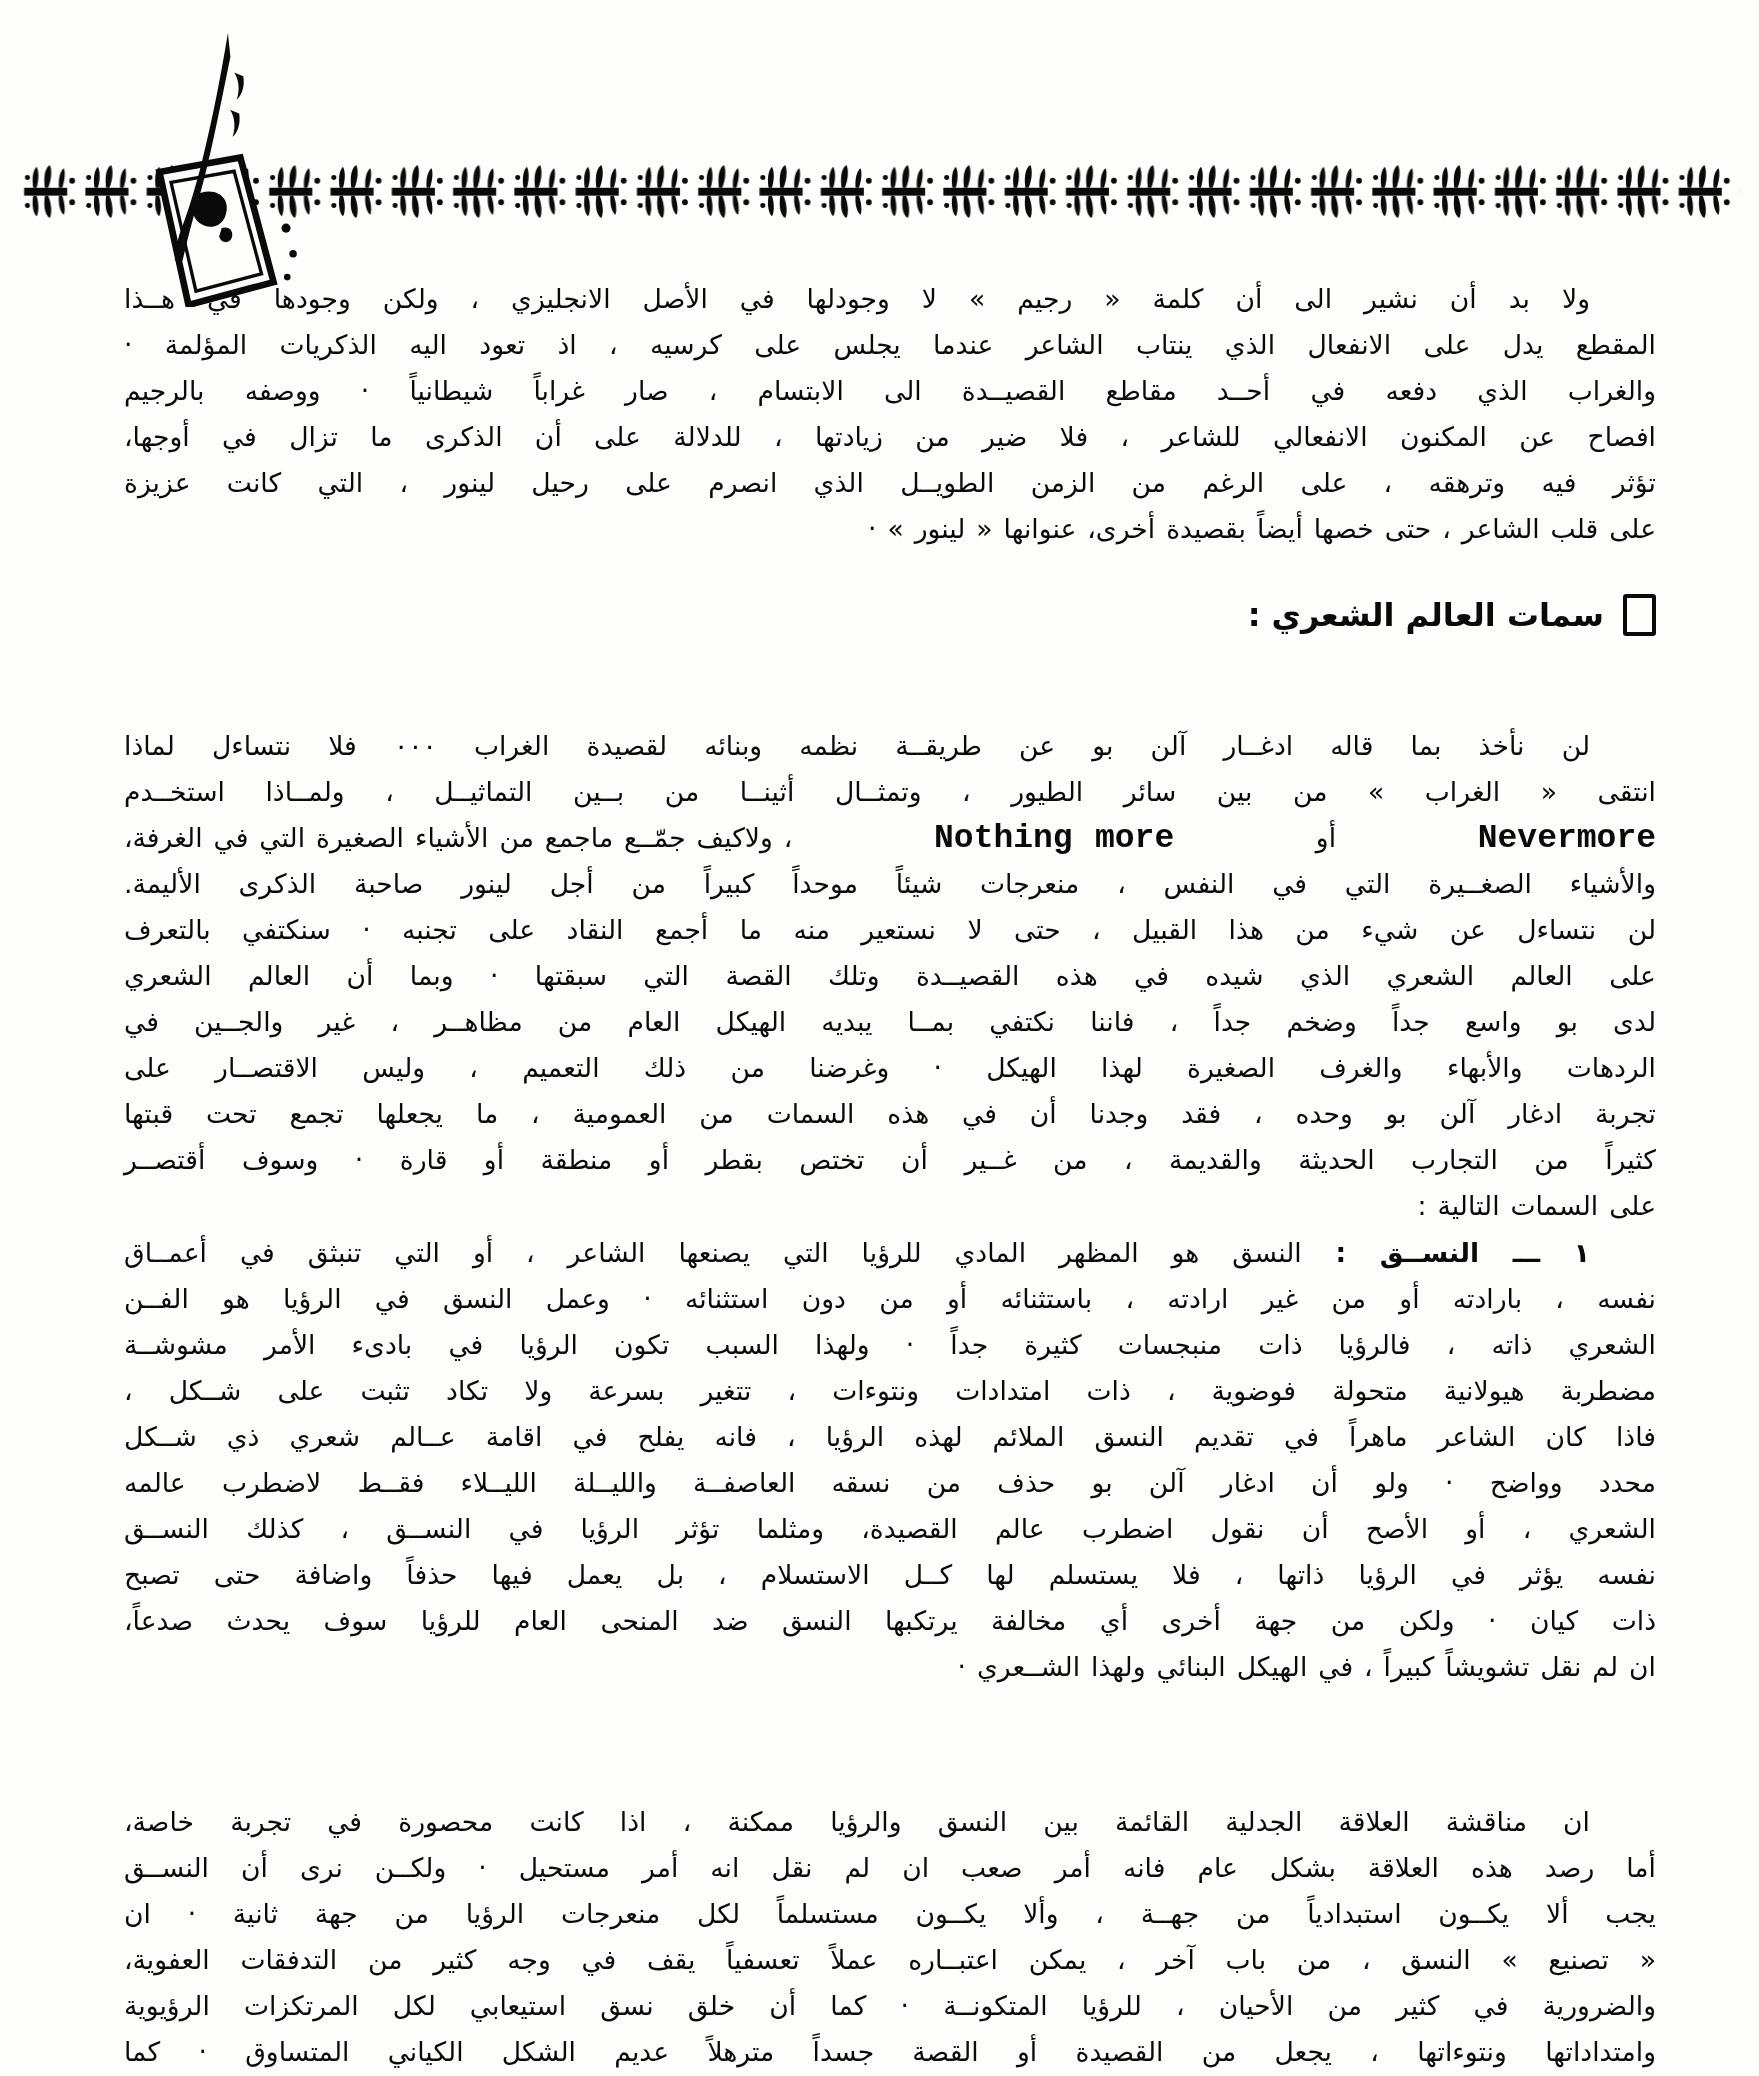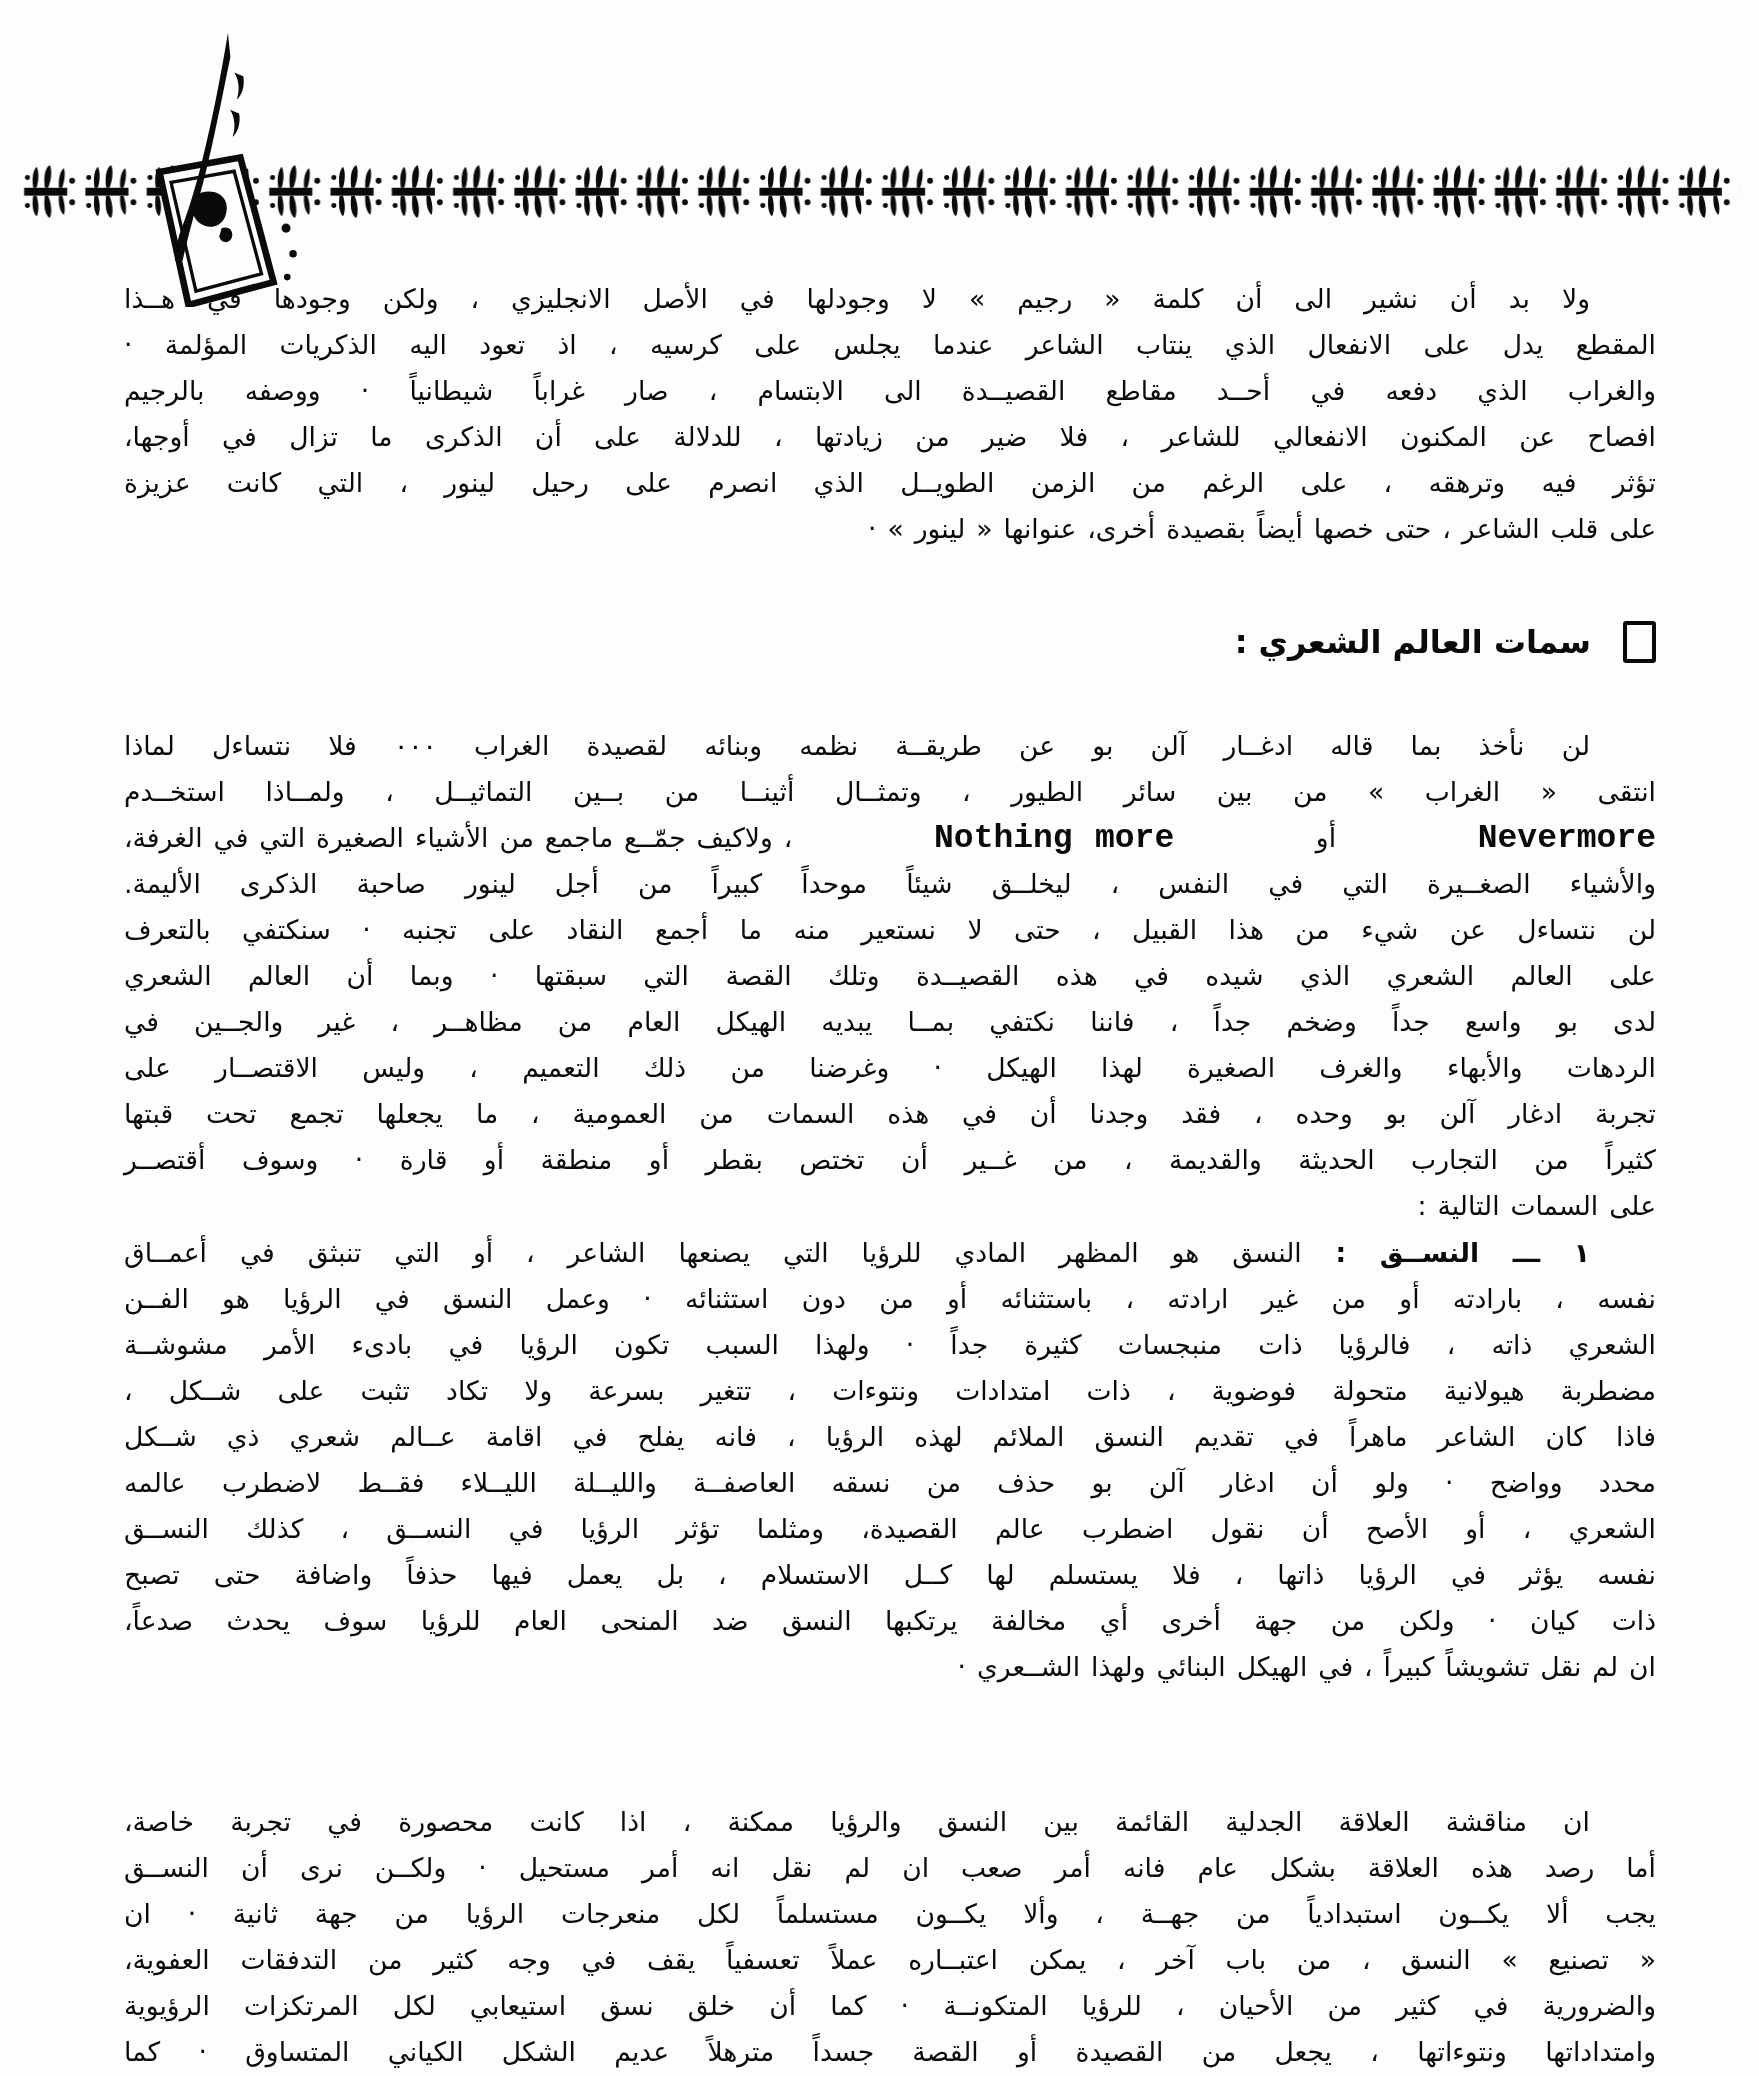--- a/index.html
+++ b/index.html
@@ -35,22 +35,22 @@
     display:flex;justify-content:space-between;align-items:baseline;
     height:46px;direction:rtl;
   }
   .latin{
     font-family:Liberation Mono, monospace;
     font-weight:bold;font-size:33px;
     direction:ltr;unicode-bidi:embed;
   }
   
   .heading{
-    position:absolute;right:103px;top:621px;
-    display:flex;align-items:center;gap:32px;
+    position:absolute;right:103px;top:594px;
+    display:flex;align-items:center;gap:19px;
     direction:rtl;font-size:32px;font-weight:bold;
   }
   .heading .sq{
     width:33px;height:42px;
     border:4.6px solid #0a0a0a;border-radius:3.3px;
     box-sizing:border-box;flex:0 0 auto;
   }
 </style>
 </head>
 <body>
@@ -112,21 +112,21 @@
         <div class="tline findent">لن نأخذ بما قاله ادغــار آلن بو عن طريقــة نظمه وبنائه لقصيدة الغراب ٠٠٠ فلا نتساءل لماذا</div>
         <div class="tline">انتقى « الغراب » من بين سائر الطيور ، وتمثــال أثينــا من بــين التماثيــل ، ولمــاذا استخــدم</div>
       </div>
     <div class="mixedline">
       <span class="latin">Nevermore</span>
       <span>أو</span>
       <span class="latin">Nothing more</span>
       <span>، ولاكيف جمّــع ماجمع من الأشياء الصغيرة التي في الغرفة،</span>
     </div>
     <div>
-        <div class="tline">والأشياء الصغــيرة التي في النفس ، ليخلــق شيئاً موحداً كبيراً من أجل لينور صاحبة الذكرى الأليمة.</div>
+        <div class="tline">والأشياء الصغــيرة التي في النفس ، منعرجات شيئاً موحداً كبيراً من أجل لينور صاحبة الذكرى الأليمة.</div>
         <div class="tline">لن نتساءل عن شيء من هذا القبيل ، حتى لا نستعير منه ما أجمع النقاد على تجنبه · سنكتفي بالتعرف</div>
         <div class="tline">على العالم الشعري الذي شيده في هذه القصيــدة وتلك القصة التي سبقتها · وبما أن العالم الشعري</div>
         <div class="tline">لدى بو واسع جداً وضخم جداً ، فاننا نكتفي بمــا يبديه الهيكل العام من مظاهــر ، غير والجــين في</div>
         <div class="tline">الردهات والأبهاء والغرف الصغيرة لهذا الهيكل · وغرضنا من ذلك التعميم ، وليس الاقتصــار على</div>
         <div class="tline">تجربة ادغار آلن بو وحده ، فقد وجدنا أن في هذه السمات من العمومية ، ما يجعلها تجمع تحت قبتها</div>
         <div class="tline">كثيراً من التجارب الحديثة والقديمة ، من غــير أن تختص بقطر أو منطقة أو قارة · وسوف أقتصــر</div>
         <div class="tline lastline">على السمات التالية :</div>
       </div>
   </div>
 

